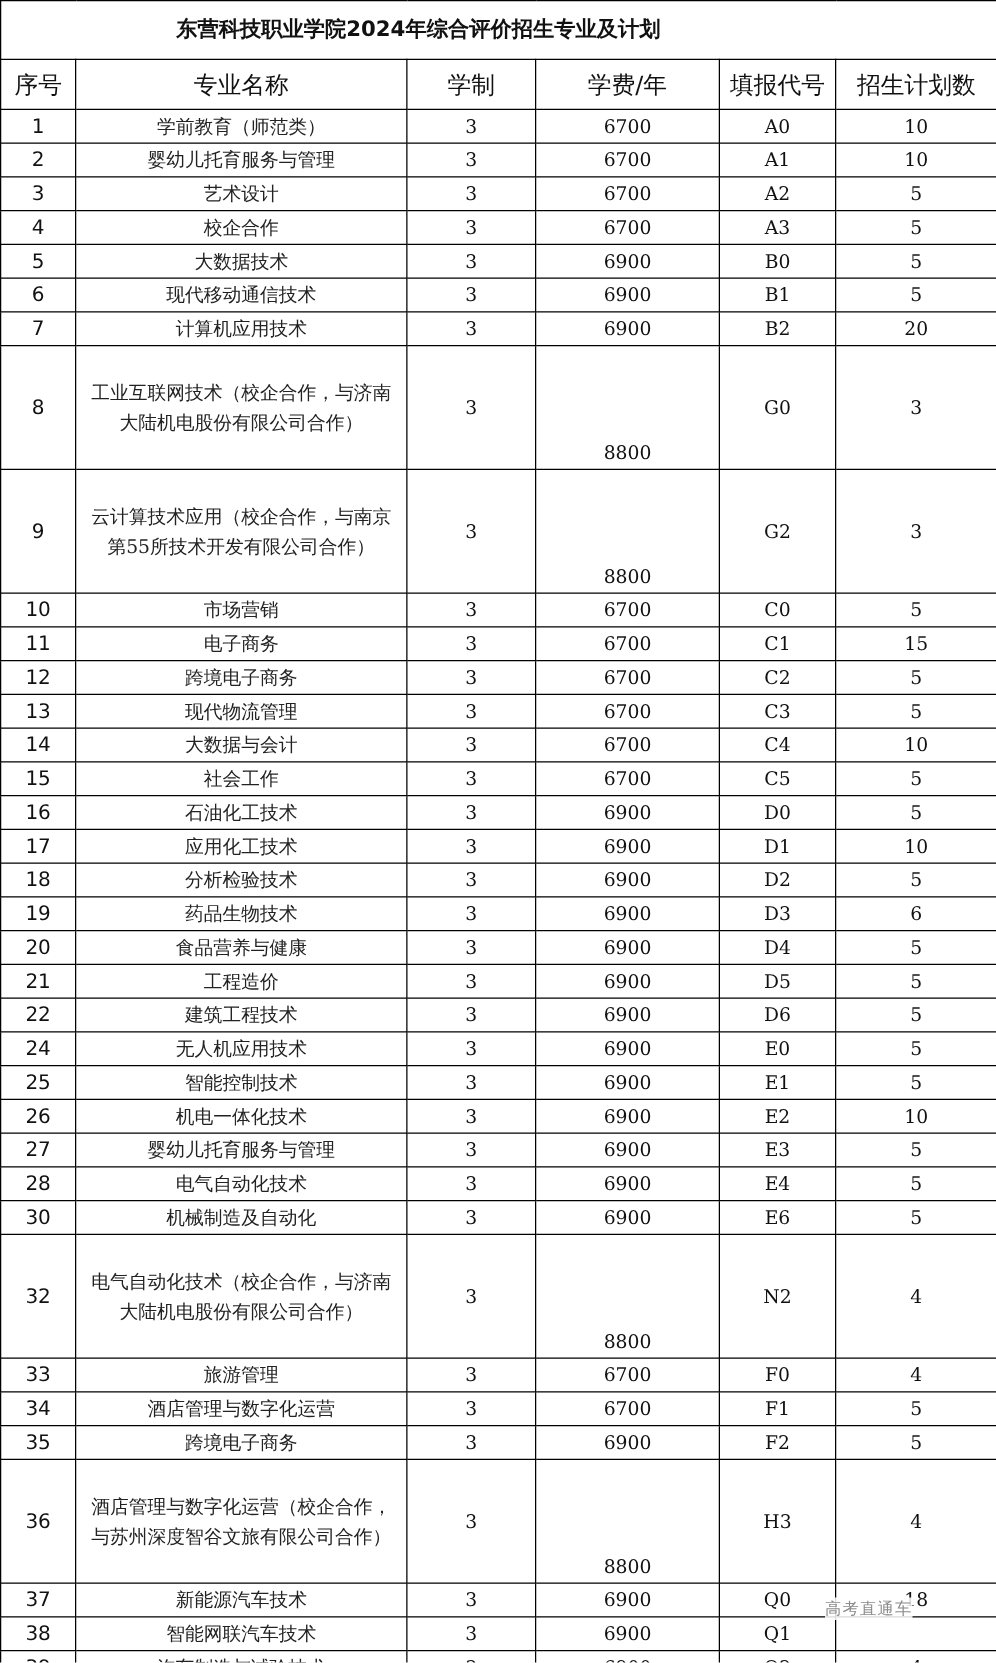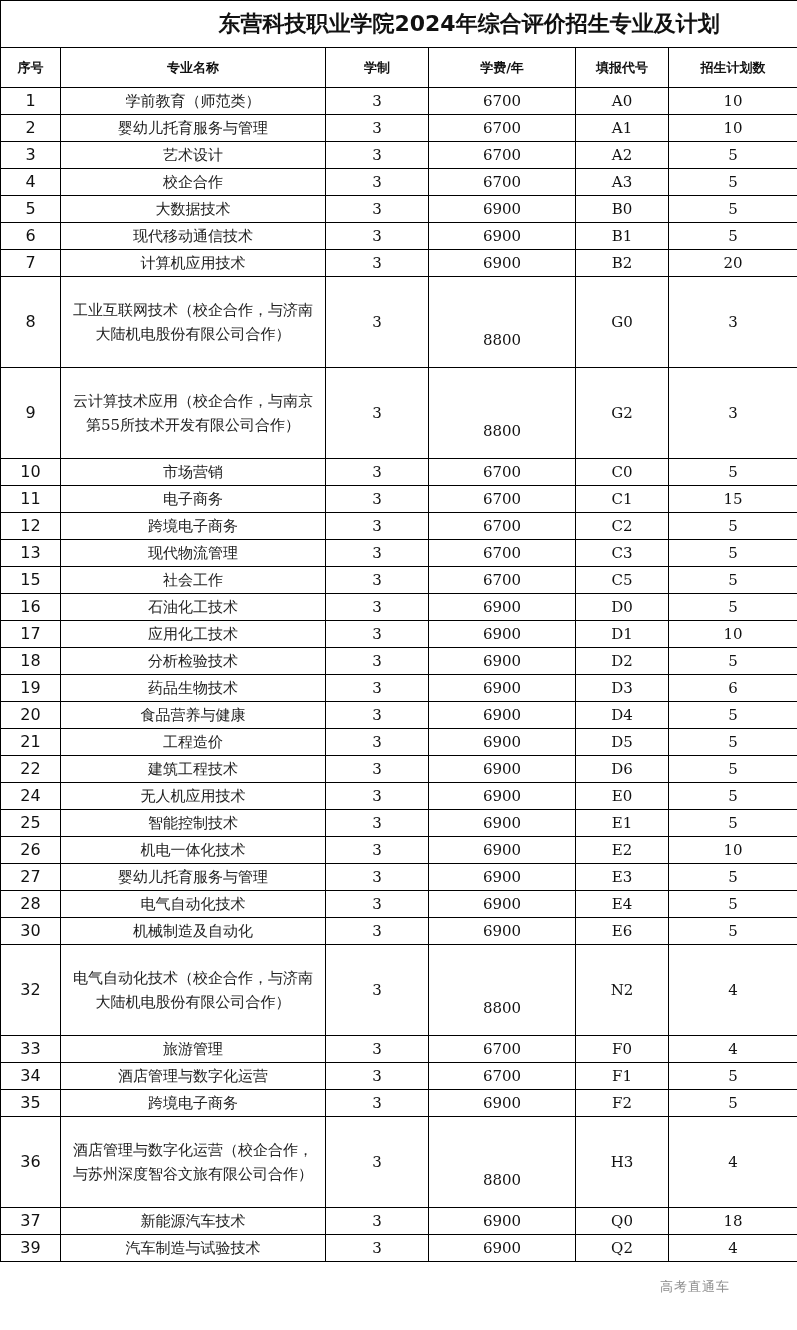--- a/index.html
+++ b/index.html
@@ -15,39 +15,39 @@
     border: 1.5px solid #000;
     padding: 0;
     text-align: center;
     vertical-align: middle;
     overflow: hidden;
   }
   .title-cell {
     height: 46px;
     font-family: "DejaVu Sans", "Liberation Sans", sans-serif;
     font-weight: bold;
-    font-size: 22px;
+    font-size: 17px;
     padding-left: 140px;
-    text-align: center;
+    text-align: left;
   }
   th {
     height: 39px;
     font-family: "DejaVu Sans", "Liberation Sans", sans-serif;
-    font-weight: bold;
-    font-size: 13px;
+    font-weight: normal;
+    font-size: 19px;
   }
   td { font-size: 15px; height: 26px; line-height: 26px; }
   td.idx {
     font-family: "DejaVu Sans", "Liberation Sans", sans-serif;
     font-size: 16px;
   }
   td.name { font-size: 15px; color: #222; }
   tr.tall td { height: 74px; line-height: 24px; }
-  tr.tall td.name { padding: 0 6px; }
-  tr.tall td.fee { vertical-align: bottom; line-height: 22px; padding-bottom: 16px; }
+  tr.tall td.name { padding: 12px 6px; }
+  tr.tall td.fee { vertical-align: bottom; line-height: 22px; padding-bottom: 2px; }
   .watermark {
     position: absolute;
     left: 660px;
     top: 1278px;
     font-family: "DejaVu Sans", "Liberation Sans", sans-serif;
     font-size: 13px;
     color: #8c8c8c;
     background: rgba(255,255,255,0.85);
     letter-spacing: 1px;
     pointer-events: none;
@@ -177,20 +177,28 @@
       </tr>
       <tr>
         <td class="idx">13</td>
         <td class="name">现代物流管理</td>
         <td class="yrs">3</td>
         <td class="fee">6700</td>
         <td class="code">C3</td>
         <td class="plan">5</td>
       </tr>
       <tr>
+        <td class="idx">14</td>
+        <td class="name">大数据与会计</td>
+        <td class="yrs">3</td>
+        <td class="fee">6700</td>
+        <td class="code">C4</td>
+        <td class="plan">10</td>
+      </tr>
+      <tr>
         <td class="idx">15</td>
         <td class="name">社会工作</td>
         <td class="yrs">3</td>
         <td class="fee">6700</td>
         <td class="code">C5</td>
         <td class="plan">5</td>
       </tr>
       <tr>
         <td class="idx">16</td>
         <td class="name">石油化工技术</td>
@@ -335,20 +343,28 @@
         <td class="code">H3</td>
         <td class="plan">4</td>
       </tr>
       <tr>
         <td class="idx">37</td>
         <td class="name">新能源汽车技术</td>
         <td class="yrs">3</td>
         <td class="fee">6900</td>
         <td class="code">Q0</td>
         <td class="plan">18</td>
+      </tr>
+      <tr>
+        <td class="idx">38</td>
+        <td class="name">智能网联汽车技术</td>
+        <td class="yrs">3</td>
+        <td class="fee">6900</td>
+        <td class="code">Q1</td>
+        <td class="plan"></td>
       </tr>
       <tr>
         <td class="idx">39</td>
         <td class="name">汽车制造与试验技术</td>
         <td class="yrs">3</td>
         <td class="fee">6900</td>
         <td class="code">Q2</td>
         <td class="plan">4</td>
       </tr>
     </tbody>

